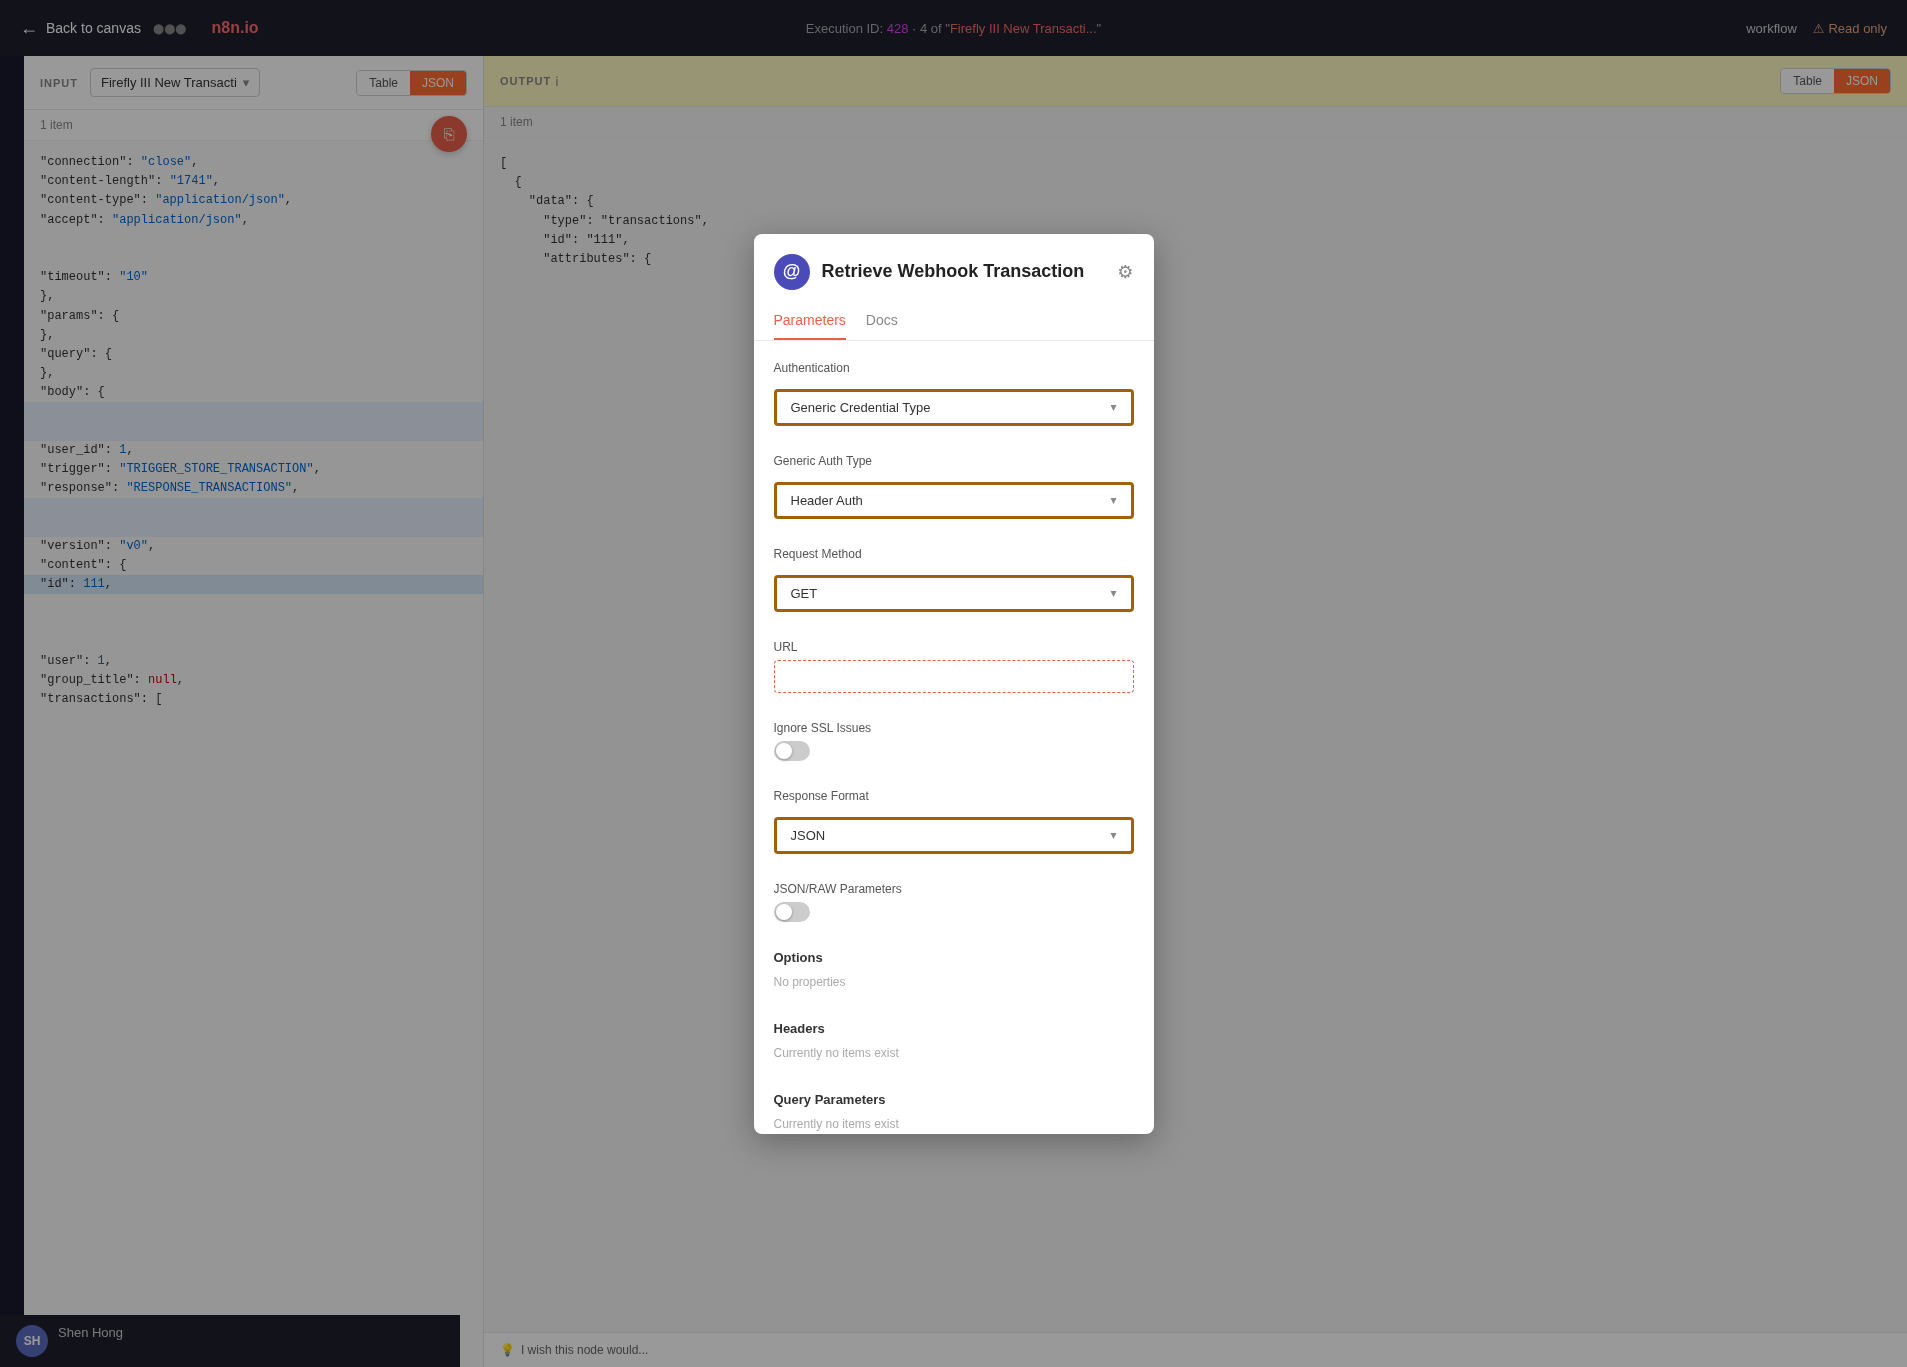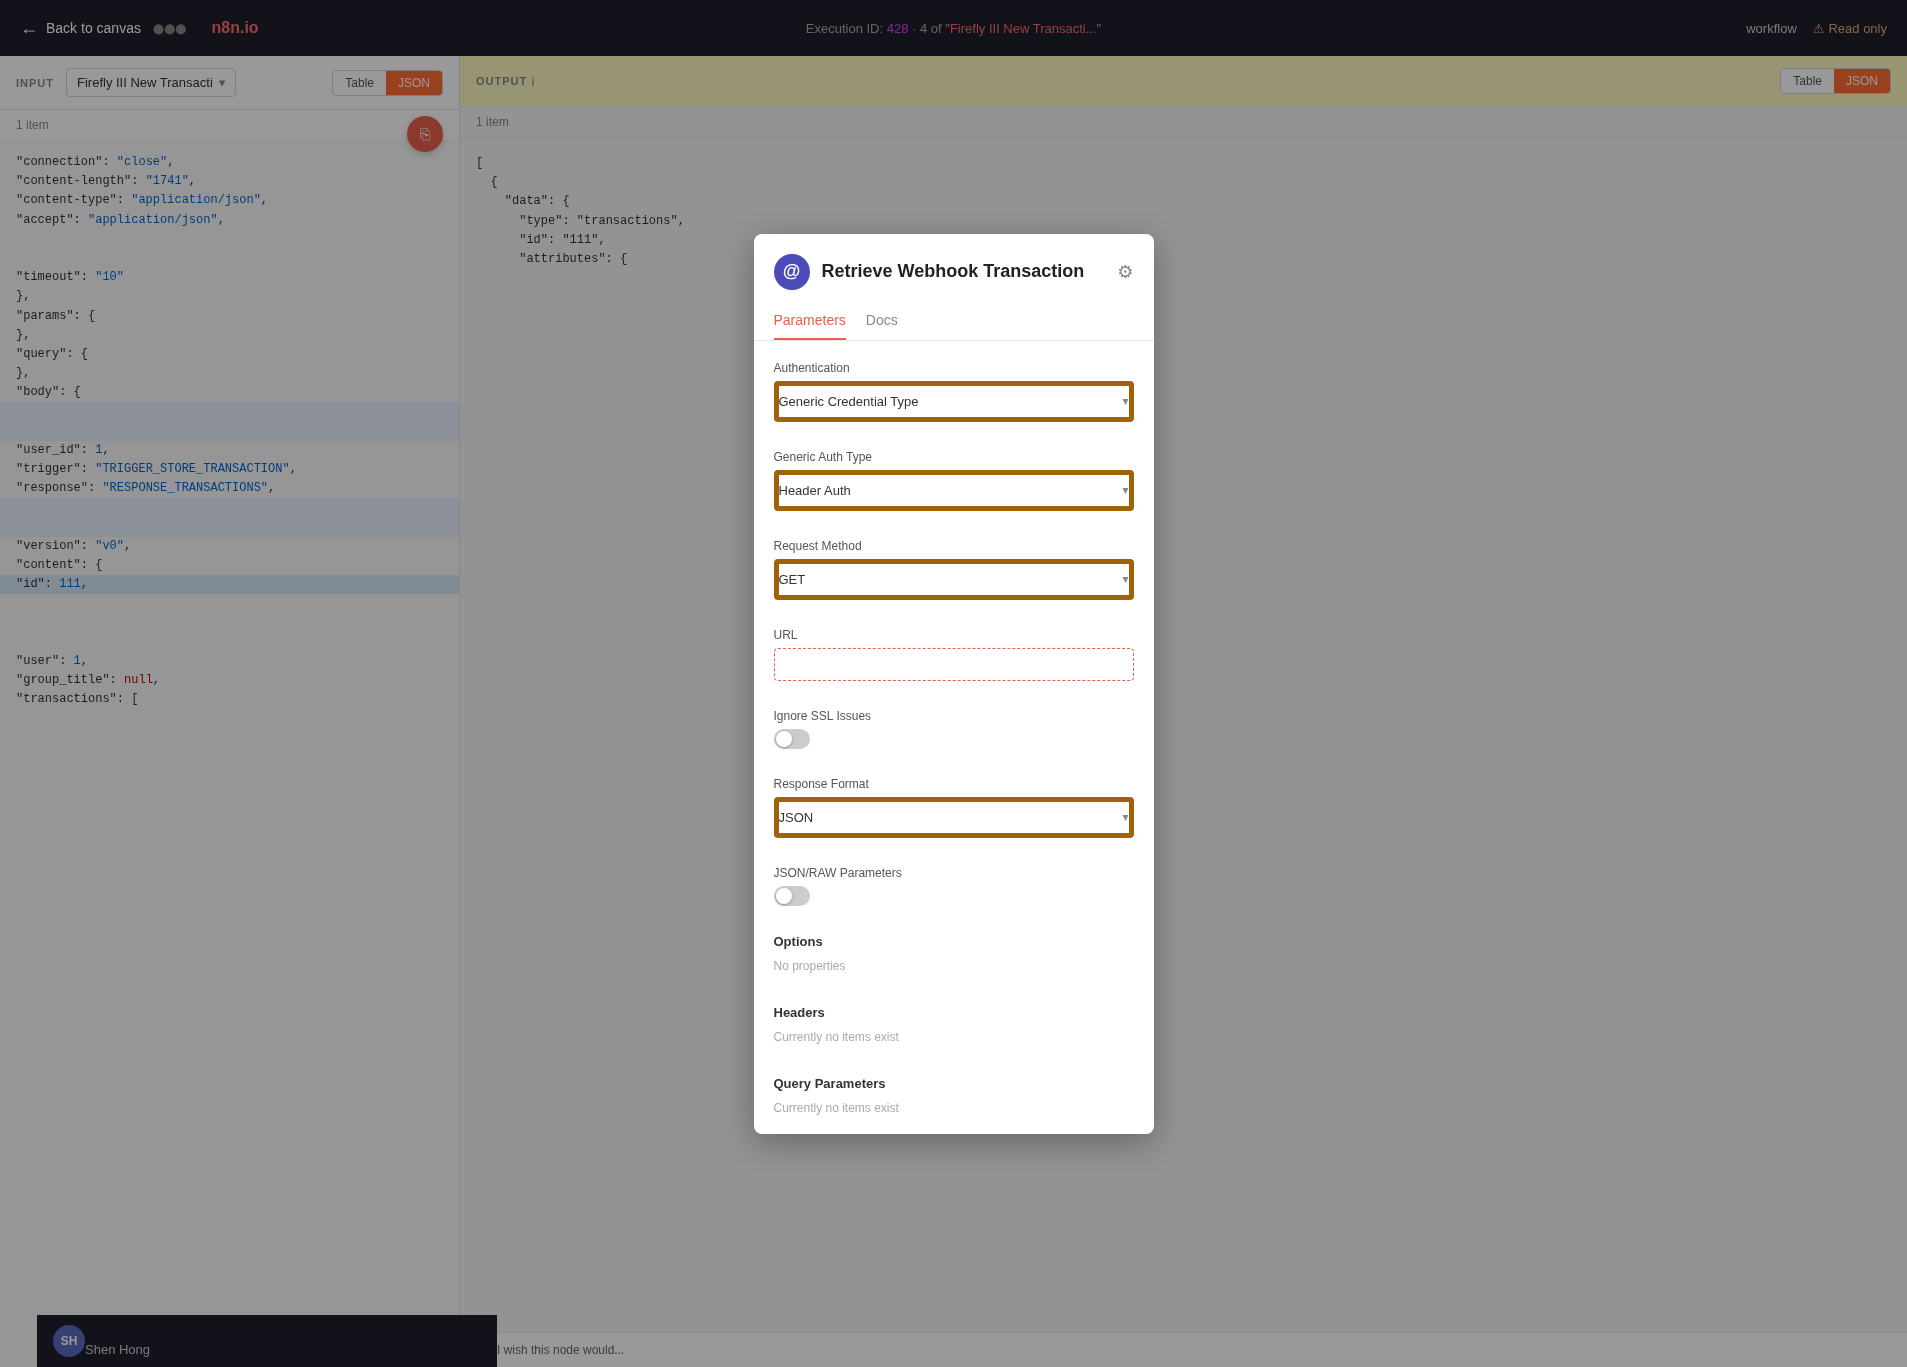--- a/index.html
+++ b/index.html
@@ -81,20 +81,21 @@
       display: flex;
       align-items: center;
       gap: 4px;
     }
 
     
     .main-content {
       position: absolute;
       top: 56px; left: 0; right: 0; bottom: 0;
       display: flex;
+      padding-left: 24px;
     }
 
     
     .left-panel {
       width: 460px;
       background: #fff;
       border-right: 1px solid #e0e0e0;
       display: flex;
       flex-direction: column;
       position: relative;
@@ -325,27 +326,28 @@
 
     .field-label {
       font-size: 12px;
       color: #555;
       font-weight: 500;
     }
 
     .field-dropdown {
       display: flex;
       align-items: center;
-      border: 5px solid #a16207;
+      border: 3px solid #a16207;
       border-radius: 4px;
-      padding: 8px 0;
+      padding: 8px 14px;
       background: #fff;
       cursor: pointer;
       font-size: 13px;
       color: #333;
+      margin-top: 8px;
     }
 
     .field-dropdown .chev {
       margin-left: auto;
       color: #888;
       font-size: 12px;
     }
 
     .field-input {
       border: 1px dashed #d0d0d0;
@@ -599,18 +601,18 @@
 
       <div class="field-group">
         <div class="section-title">Query Parameters</div>
         <div class="section-empty">Currently no items exist</div>
       </div>
 
     </div>
   </div>
 </div>
 
-<div style="position:absolute; bottom:0; left:0; width:460px; background:#1e1e2e; padding:10px 16px; display:flex; align-items:flex-end; z-index:5;margin-left:37px;">
+<div style="position:absolute; bottom:0; left:0; width:460px; background:#1e1e2e; padding:10px 16px; display:flex; align-items:flex-start; gap:10px; z-index:5;">
   <div class="avatar">
     <span>SH</span>
   </div>
   <span class="user-name">Shen Hong</span>
 </div>
 
 </body></html>

